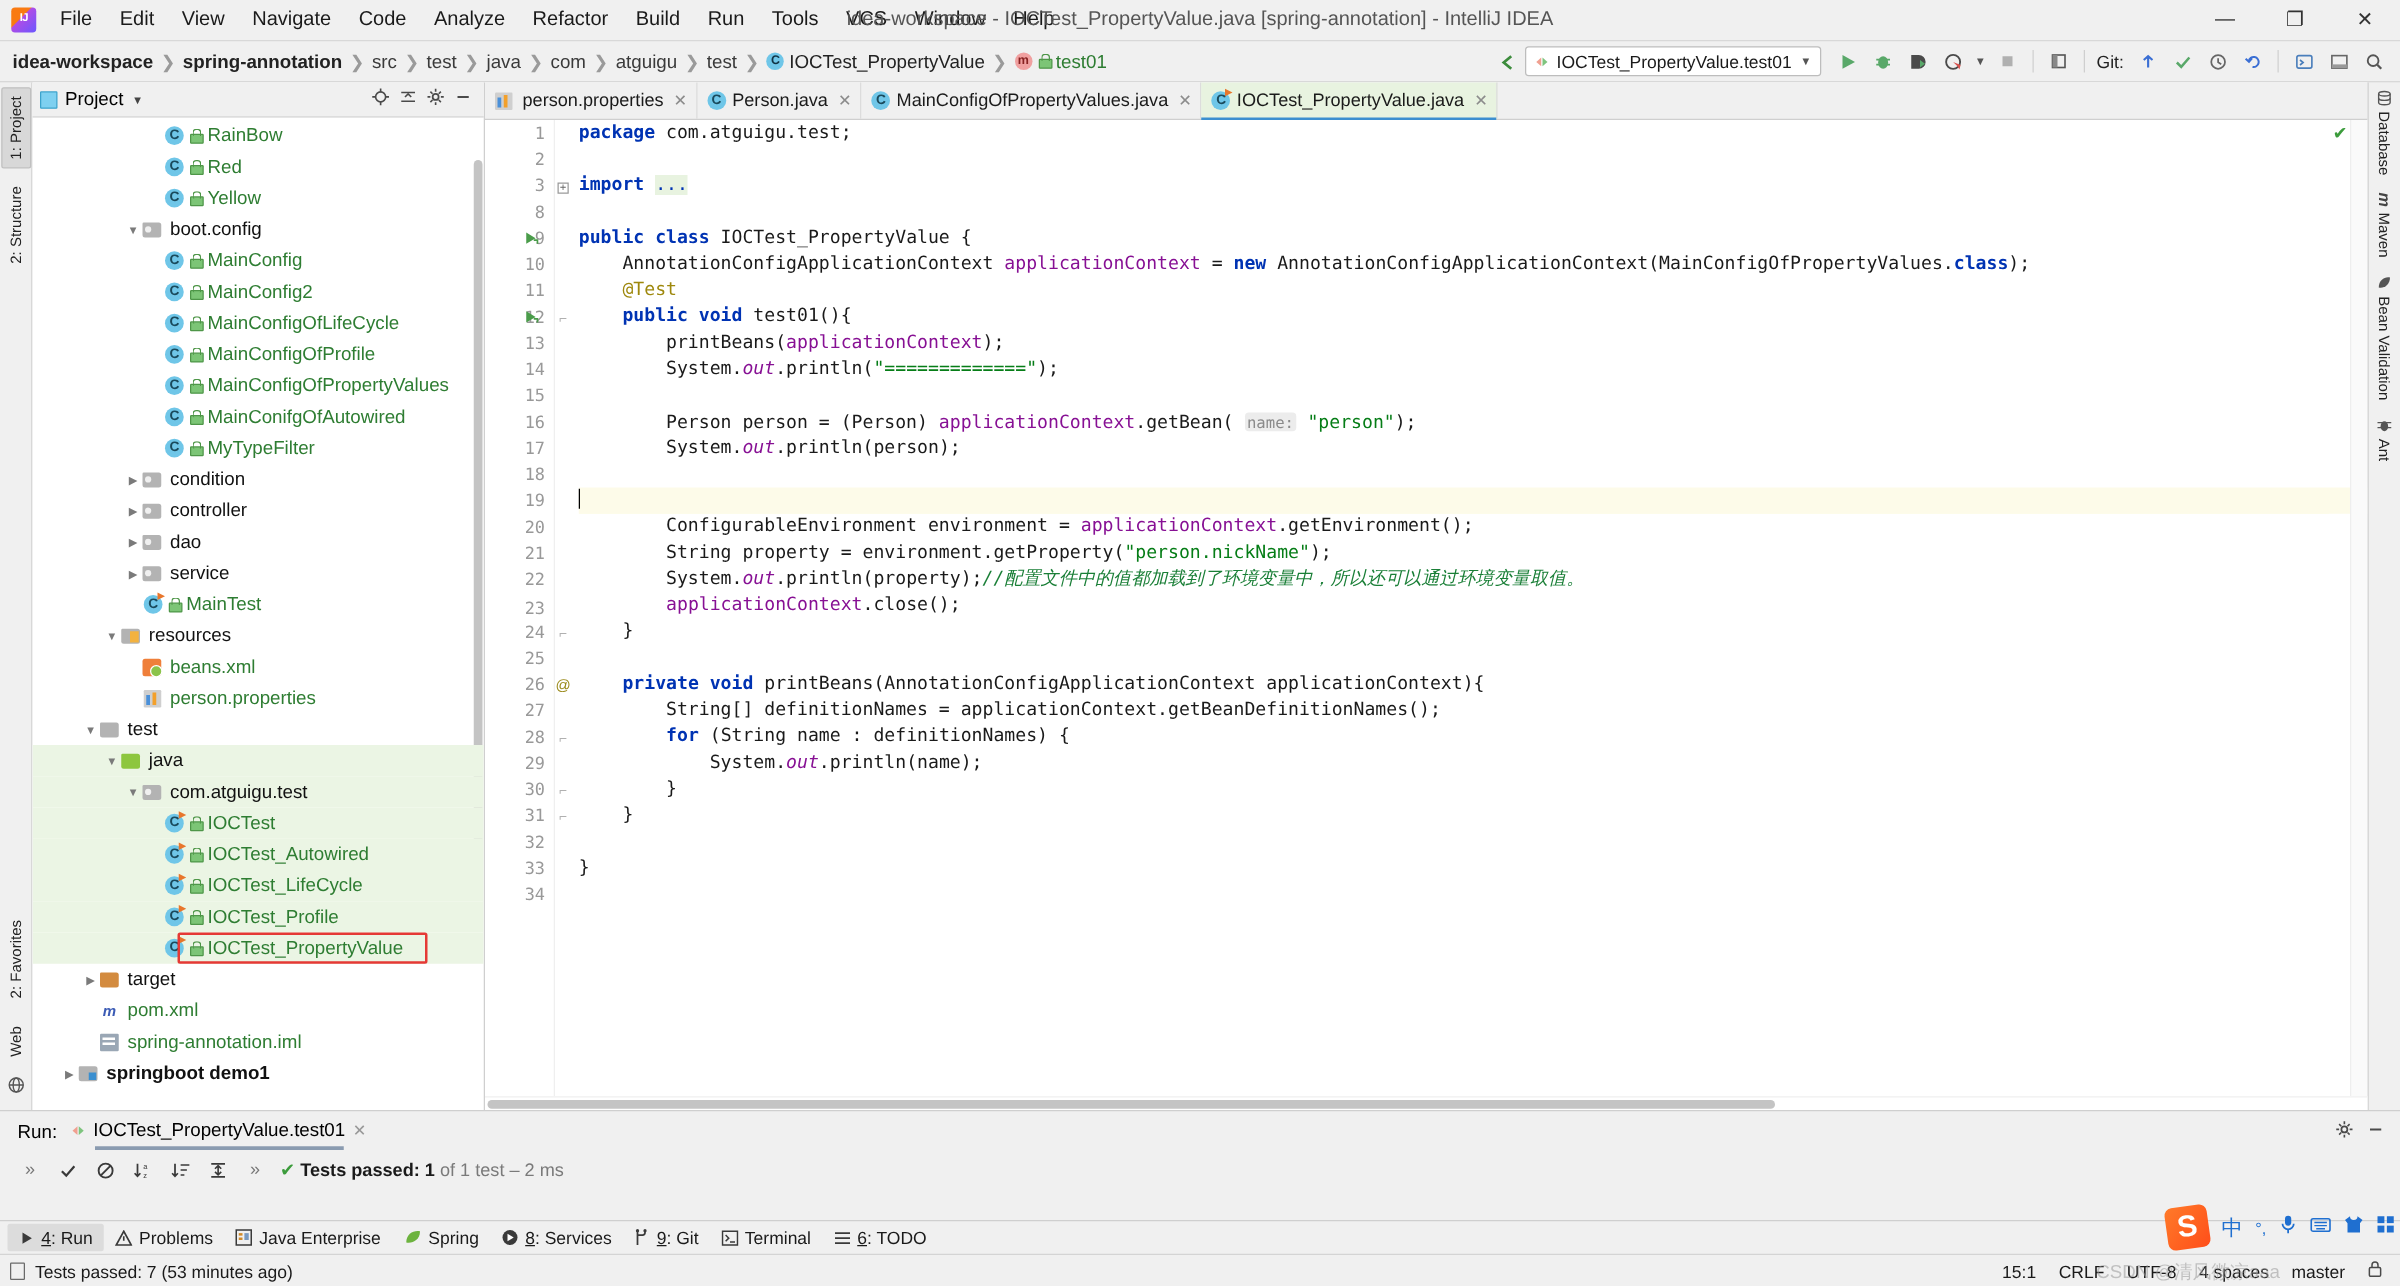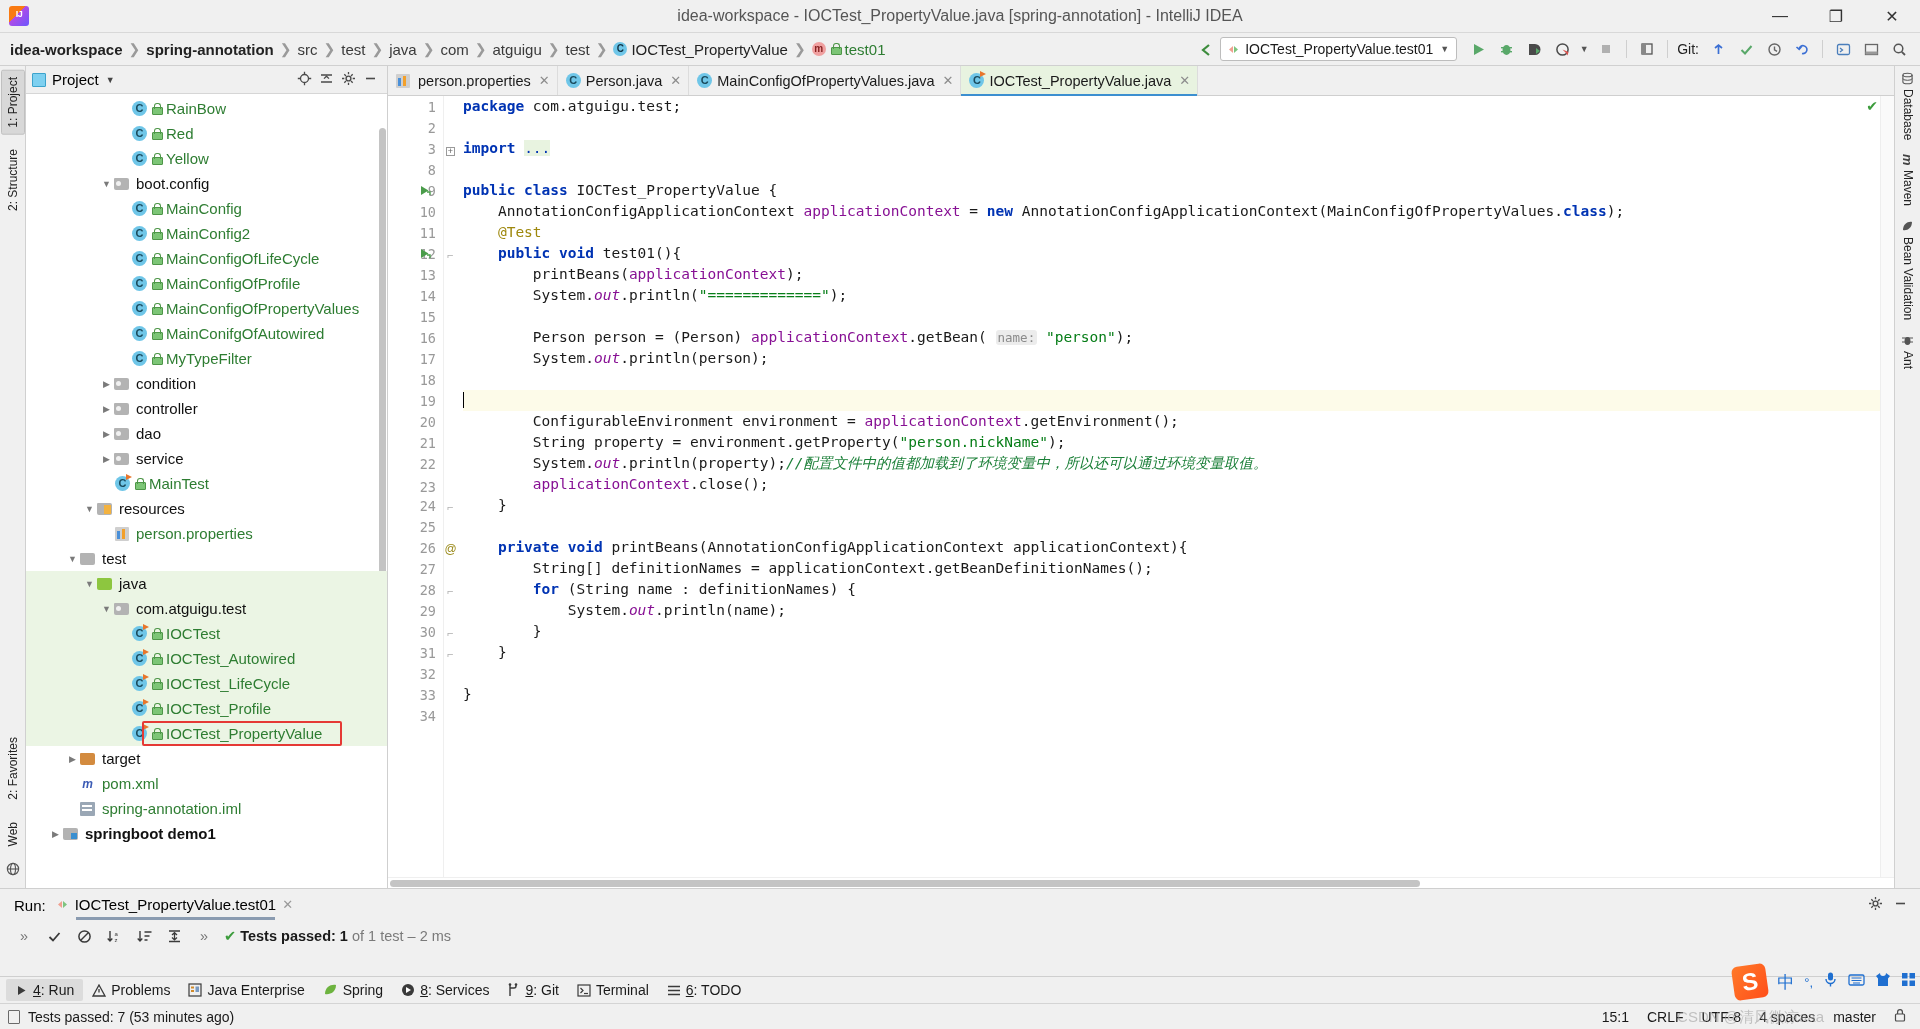--- a/index.html
+++ b/index.html
@@ -196,20 +196,35 @@
   .watermark { position:absolute; right:96px; bottom:2px; font-size:15px; color:#9a9a9a;
     opacity:.55; white-space:nowrap; }
 </style>
 </head>
 <body>
 
 <div id="app">
 
   <div class="titlebar">
     <div class="logo"></div>
+    <div class="menubar">
+      <div class="menuitem">File</div>
+      <div class="menuitem">Edit</div>
+      <div class="menuitem">View</div>
+      <div class="menuitem">Navigate</div>
+      <div class="menuitem">Code</div>
+      <div class="menuitem">Analyze</div>
+      <div class="menuitem">Refactor</div>
+      <div class="menuitem">Build</div>
+      <div class="menuitem">Run</div>
+      <div class="menuitem">Tools</div>
+      <div class="menuitem">VCS</div>
+      <div class="menuitem">Window</div>
+      <div class="menuitem">Help</div>
+    </div>
     <div class="wintitle">idea-workspace - IOCTest_PropertyValue.java [spring-annotation] - IntelliJ IDEA</div>
     <div class="winbtns">
       <div class="winbtn">—</div>
       <div class="winbtn">❐</div>
       <div class="winbtn close">✕</div>
     </div>
   </div>
 
   <div class="navbar">
     <div class="crumb bold">idea-workspace</div>
@@ -519,20 +534,28 @@
             <span class="tw">▼</span>
             <span class="ico">
               <span class="folder res"></span>
             </span>
             <span class="lbl dark">resources</span>
           </div>
           <div class="row">
             <span class="ind" style="width: 68px;"></span>
             <span class="tw"></span>
             <span class="ico">
+              <span class="xmlico"></span>
+            </span>
+            <span class="lbl">beans.xml</span>
+          </div>
+          <div class="row">
+            <span class="ind" style="width: 68px;"></span>
+            <span class="tw"></span>
+            <span class="ico">
               <span class="propico"></span>
             </span>
             <span class="lbl">person.properties</span>
           </div>
           <div class="row">
             <span class="ind" style="width: 34px;"></span>
             <span class="tw">▼</span>
             <span class="ico">
               <span class="folder plain"></span>
             </span>

